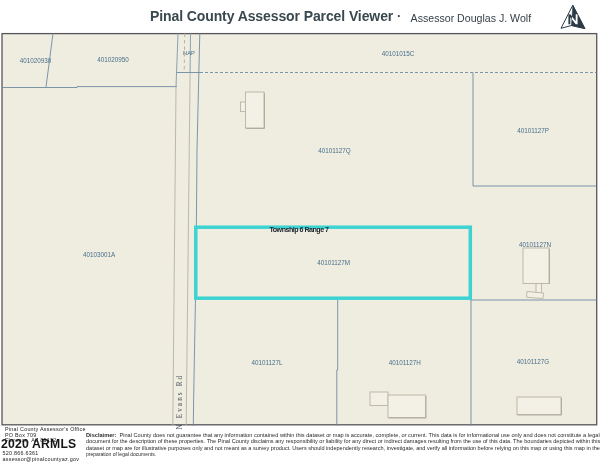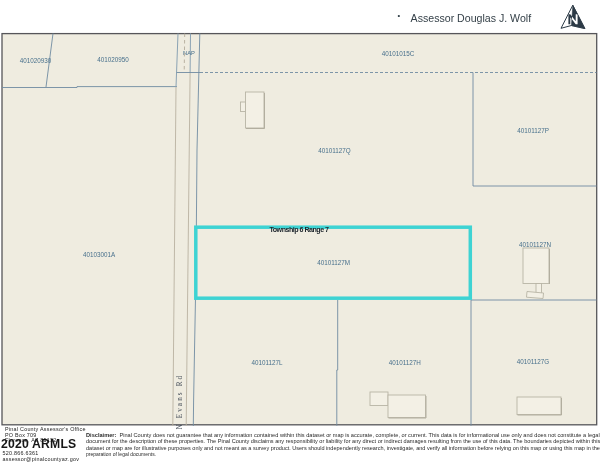--- a/index.html
+++ b/index.html
@@ -3,20 +3,21 @@
 <meta charset="utf-8">
 <style>
   html,body{margin:0;padding:0;background:#fff;}
   #page{position:relative;width:600px;height:463px;background:#fff;overflow:hidden;font-family:"Liberation Sans",sans-serif;}
   .abs{position:absolute;}
 </style>
 </head>
 <body>
 <div id="page">
 
+<div class="abs" style="left:150px;top:9px;line-height:1;white-space:nowrap;font-size:14px;font-weight:bold;color:#39474f;letter-spacing:-0.1px;">Pinal County Assessor Parcel Viewer</div>
 
 <div class="abs" style="left:397px;top:9px;line-height:1;font-size:13px;font-weight:bold;color:#39474f;">·</div>
 
 <div class="abs" style="left:410.6px;top:12.6px;line-height:1;white-space:nowrap;font-size:10.6px;color:#333f47;">Assessor Douglas J. Wolf</div>
 
 <svg class="abs" style="left:0;top:0" width="600" height="463" viewBox="0 0 600 463">
   <defs>
     <clipPath id="cpL">
           <path d="M572.8,5.2 L561.0,28.3 L571.4,25.5 Z"></path>
         </clipPath>

